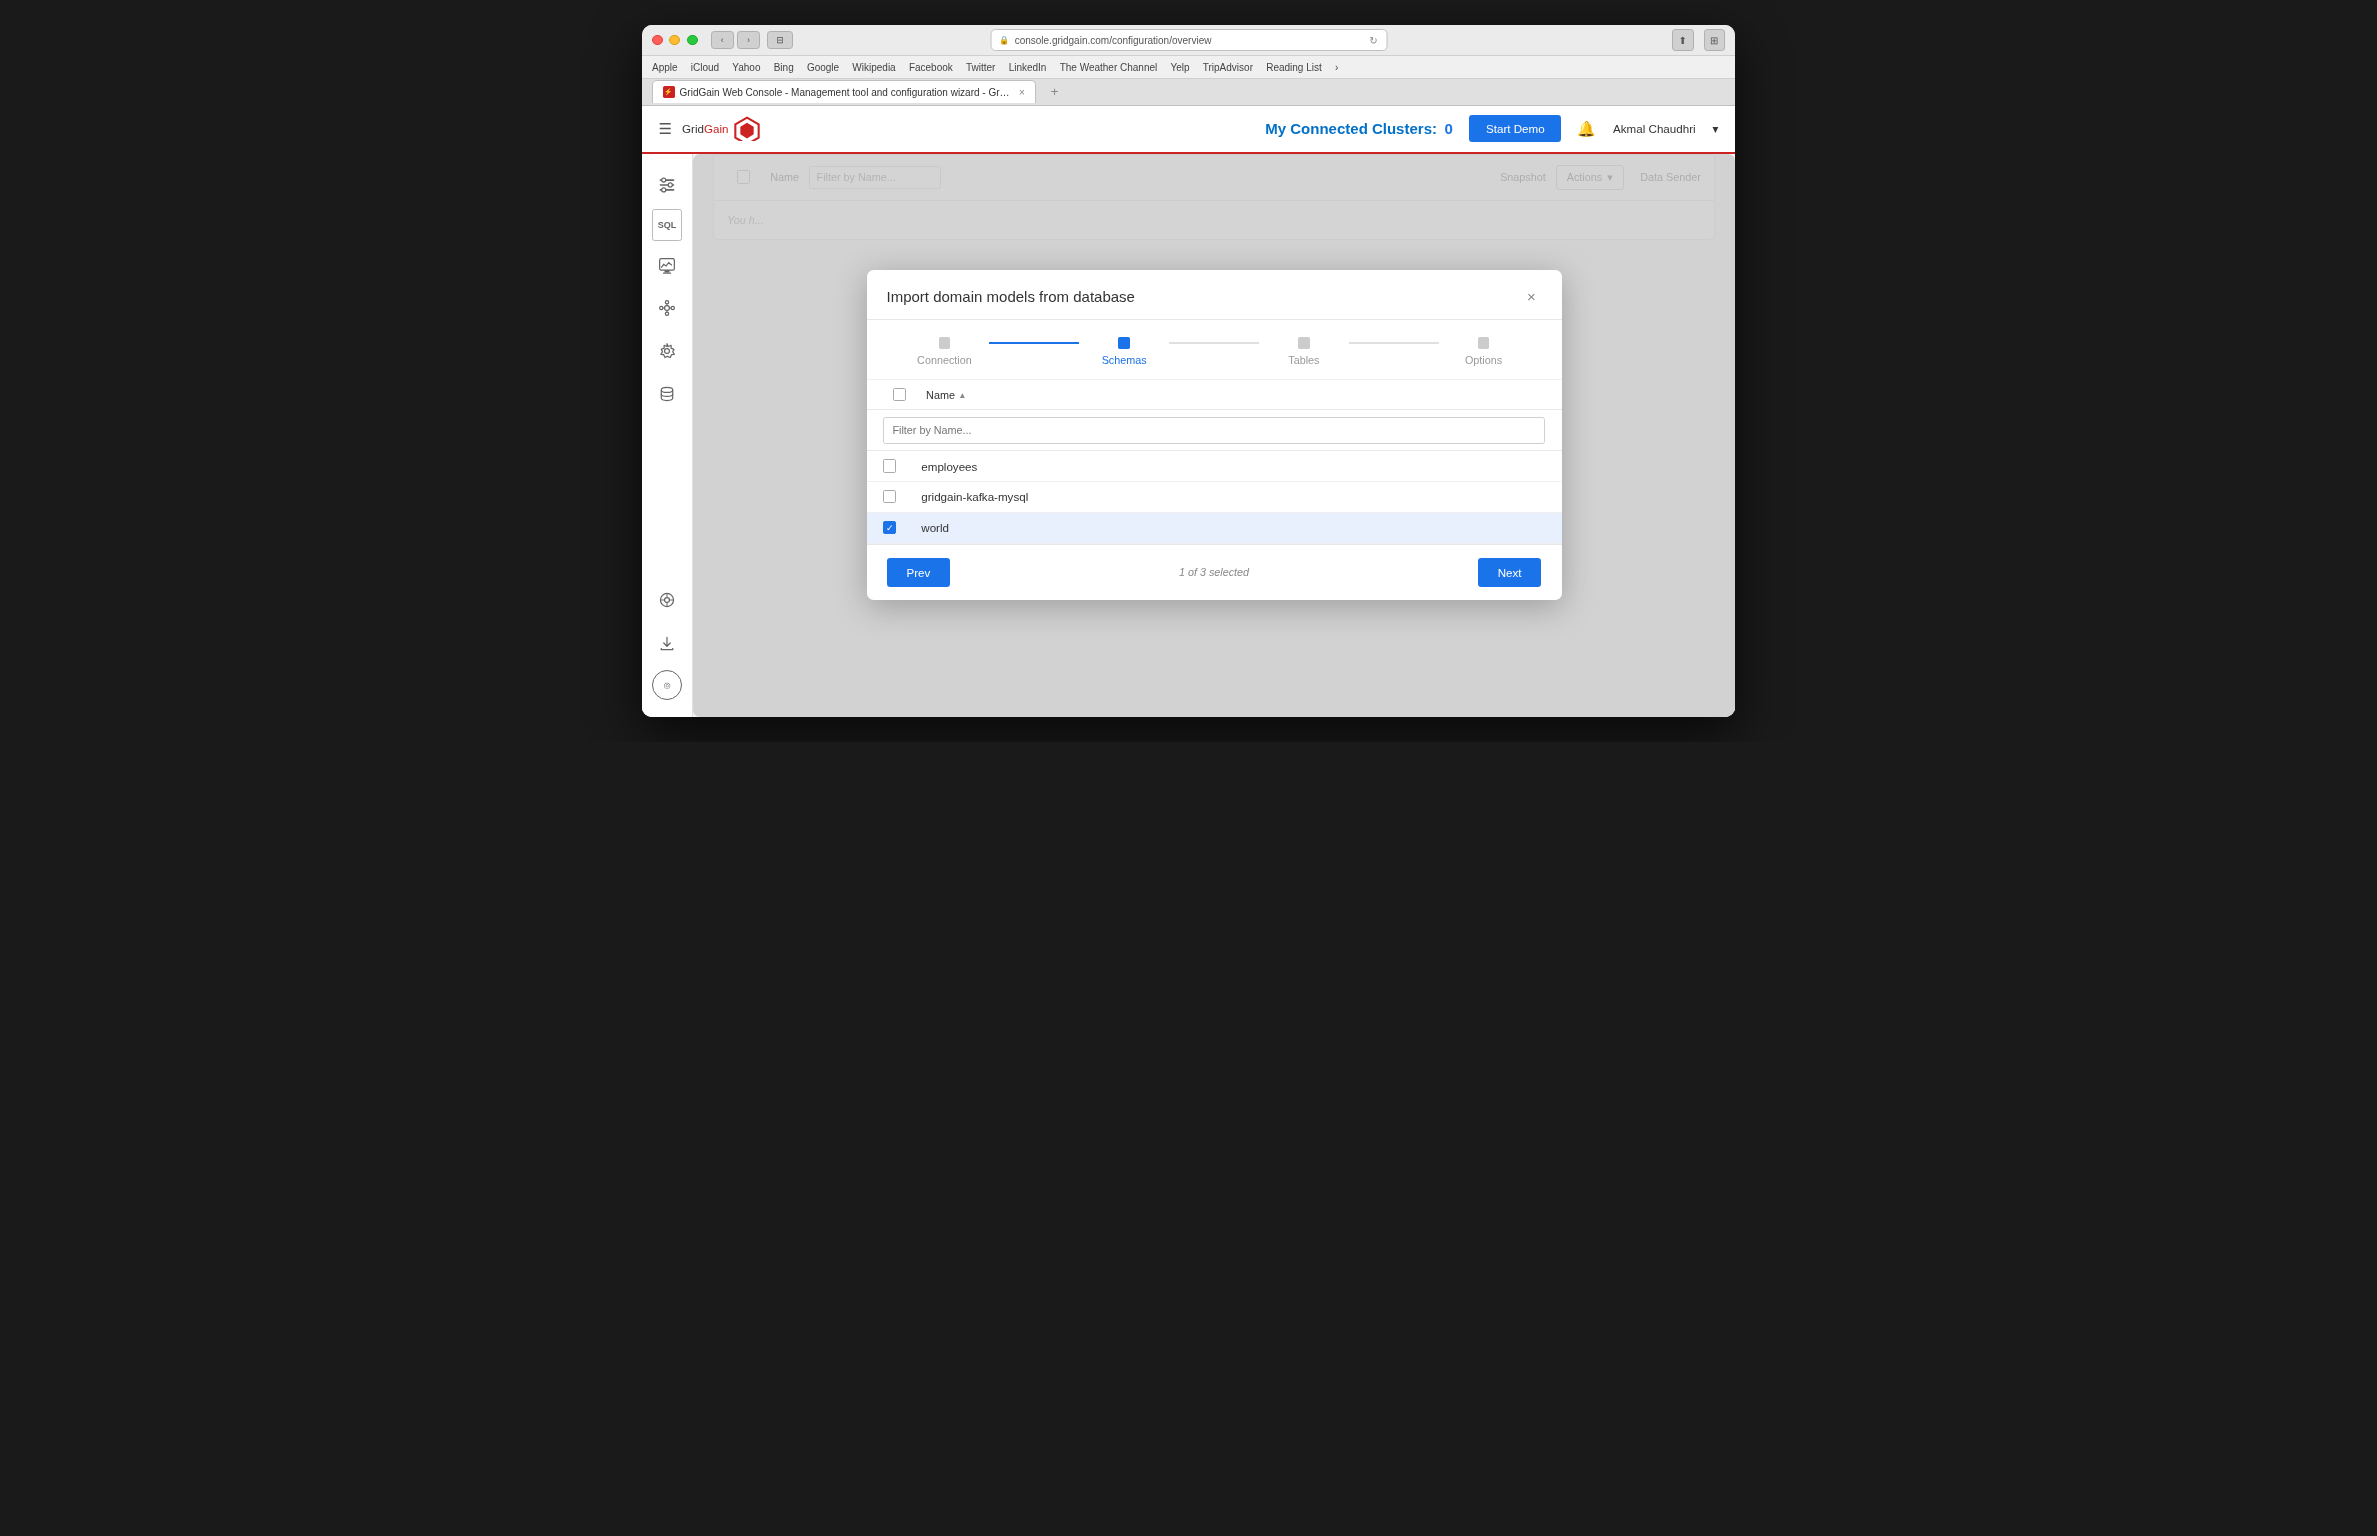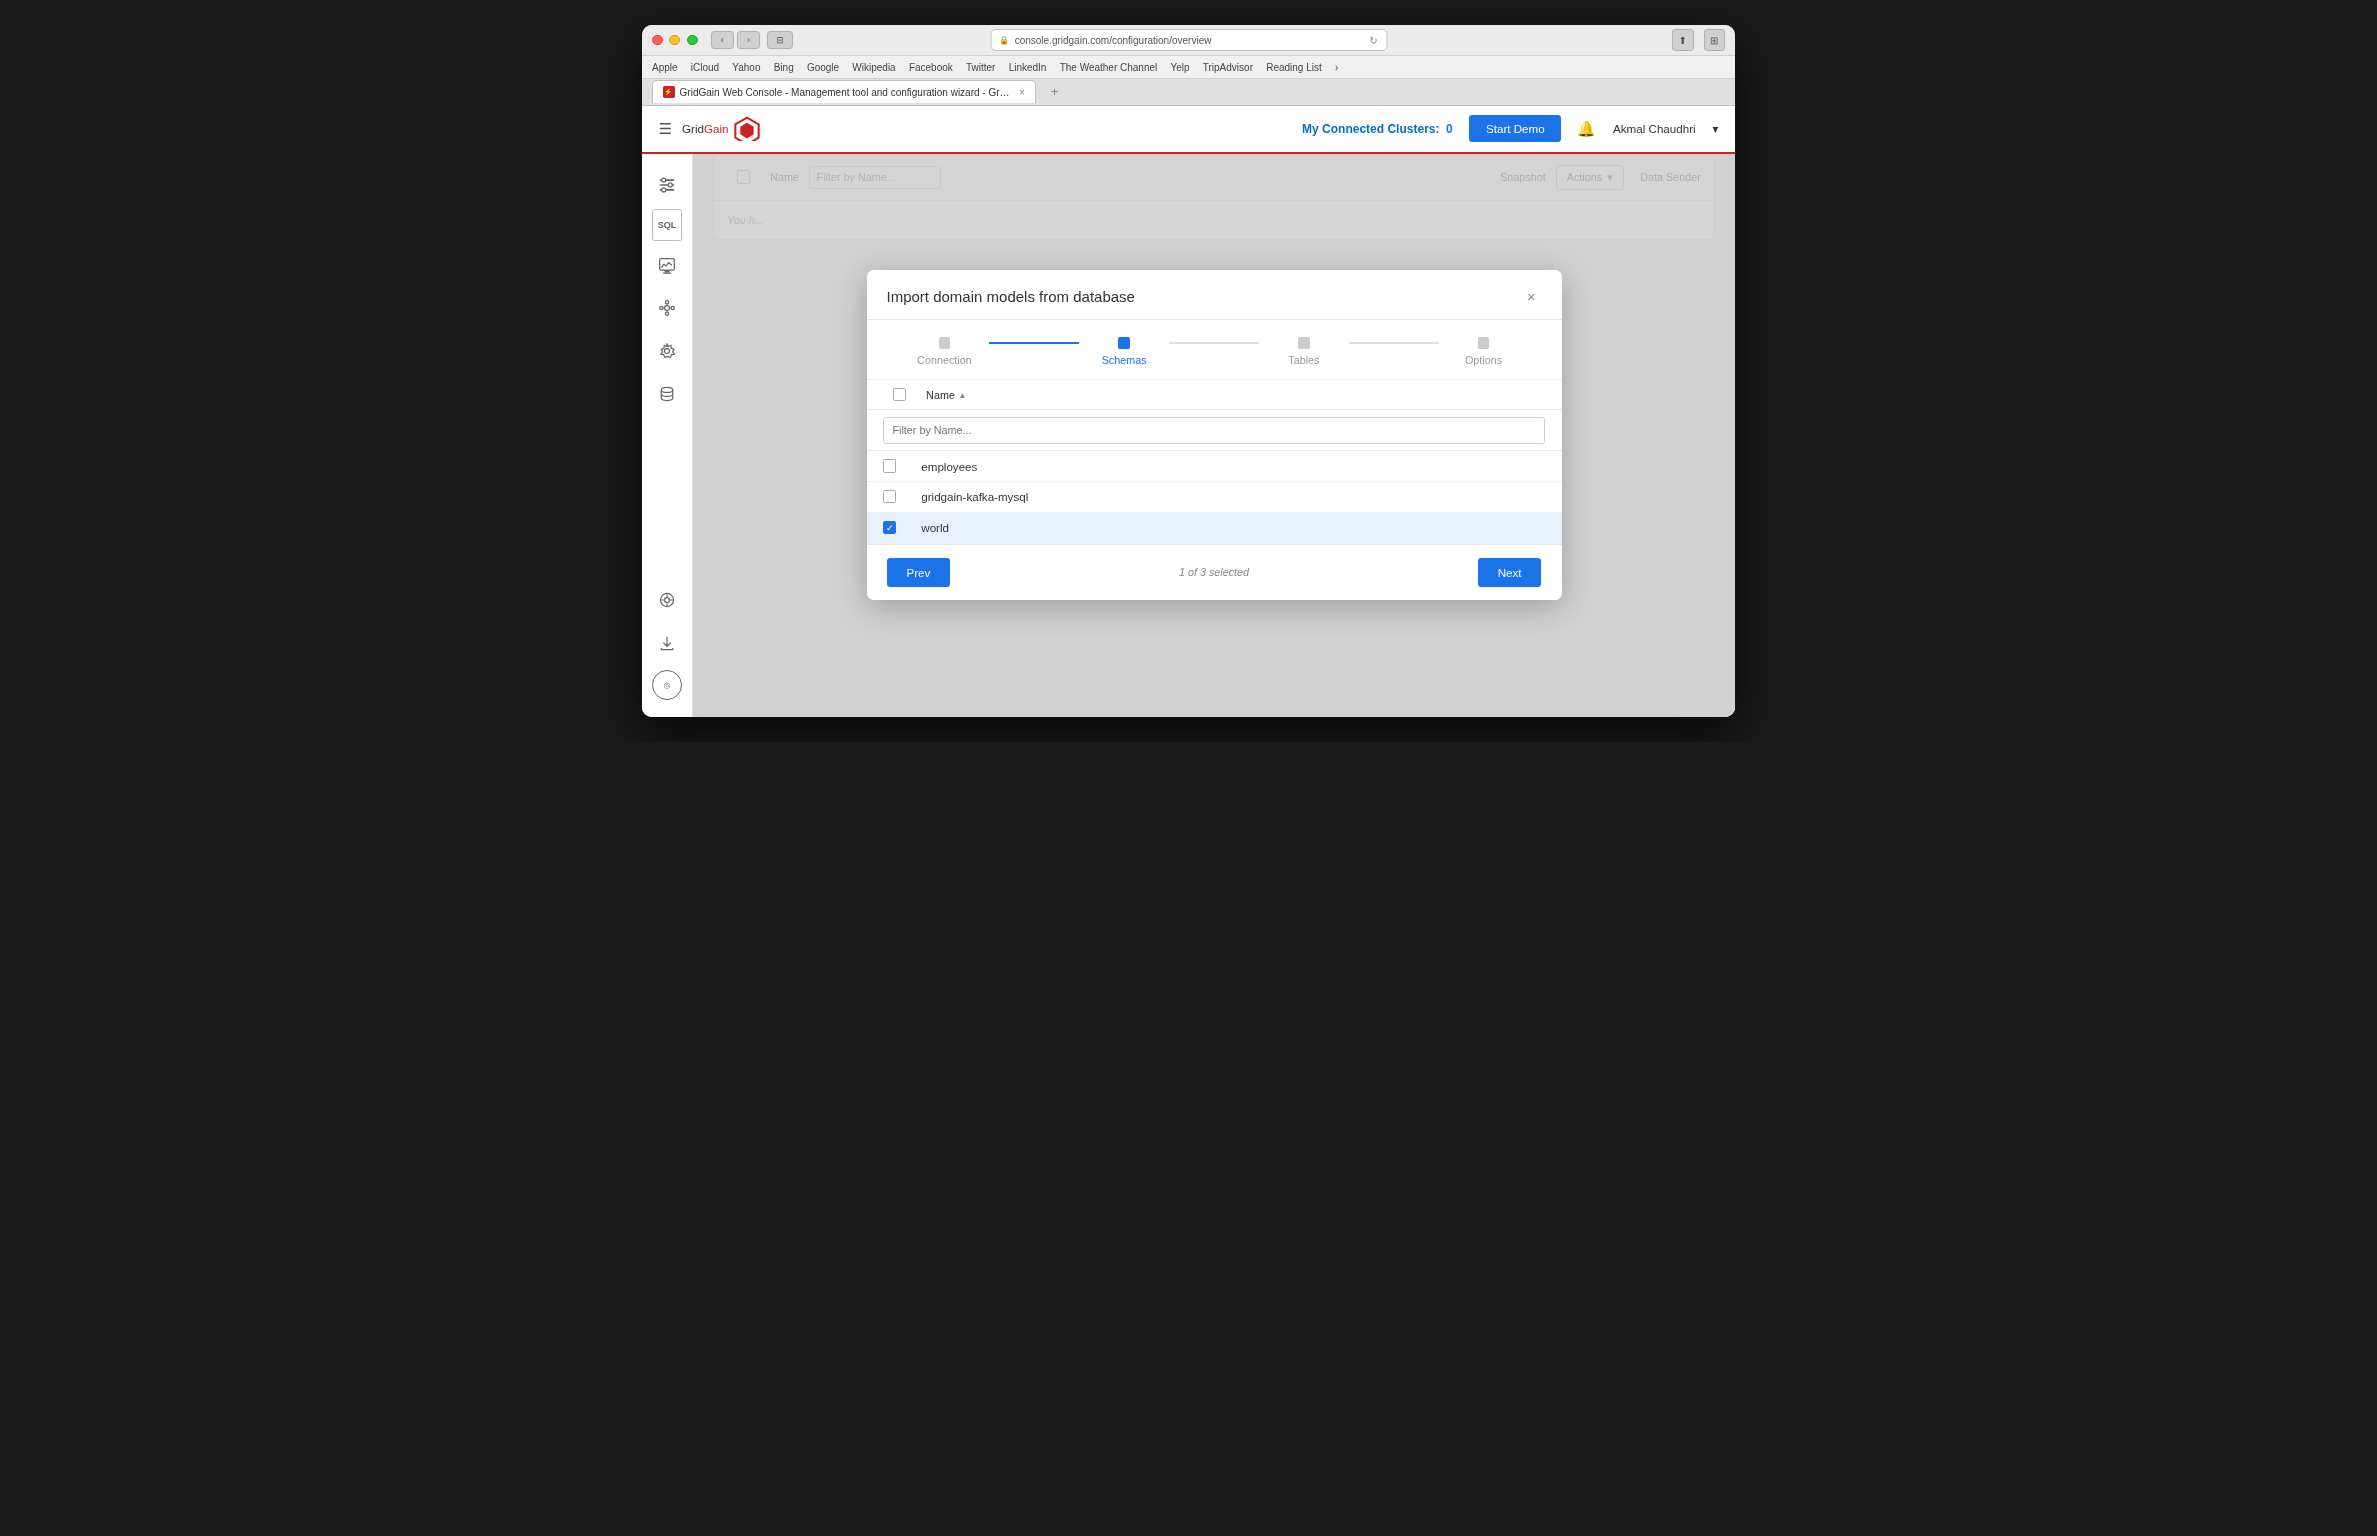--- a/index.html
+++ b/index.html
@@ -206,21 +206,21 @@
     .logo-gain { color: #cc2222; }
 
     .header-right {
       margin-left: auto;
       display: flex;
       align-items: center;
       gap: 16.6px;
     }
 
     .connected-clusters {
-      font-size: 12px;
+      font-size: 15px;
       color: #555;
     }
 
     .connected-clusters span {
       color: #0070c9;
       font-weight: bold;
     }
 
     .start-demo-btn {
       background: #1a73e8;
@@ -364,20 +364,21 @@
       position: absolute;
       top: 0;
       left: 0;
       right: 0;
       bottom: 0;
       background: rgba(180, 180, 180, 0.55);
       z-index: 100;
       display: flex;
       align-items: center;
       justify-content: center;
+      border-radius: 7px;
     }
 
     
     .modal {
       background: white;
       border-radius: 6.6px;
       box-shadow: 0 6.6px 33px rgba(0,0,0,0.25);
       width: 695px;
       max-height: 430px;
       display: flex;

